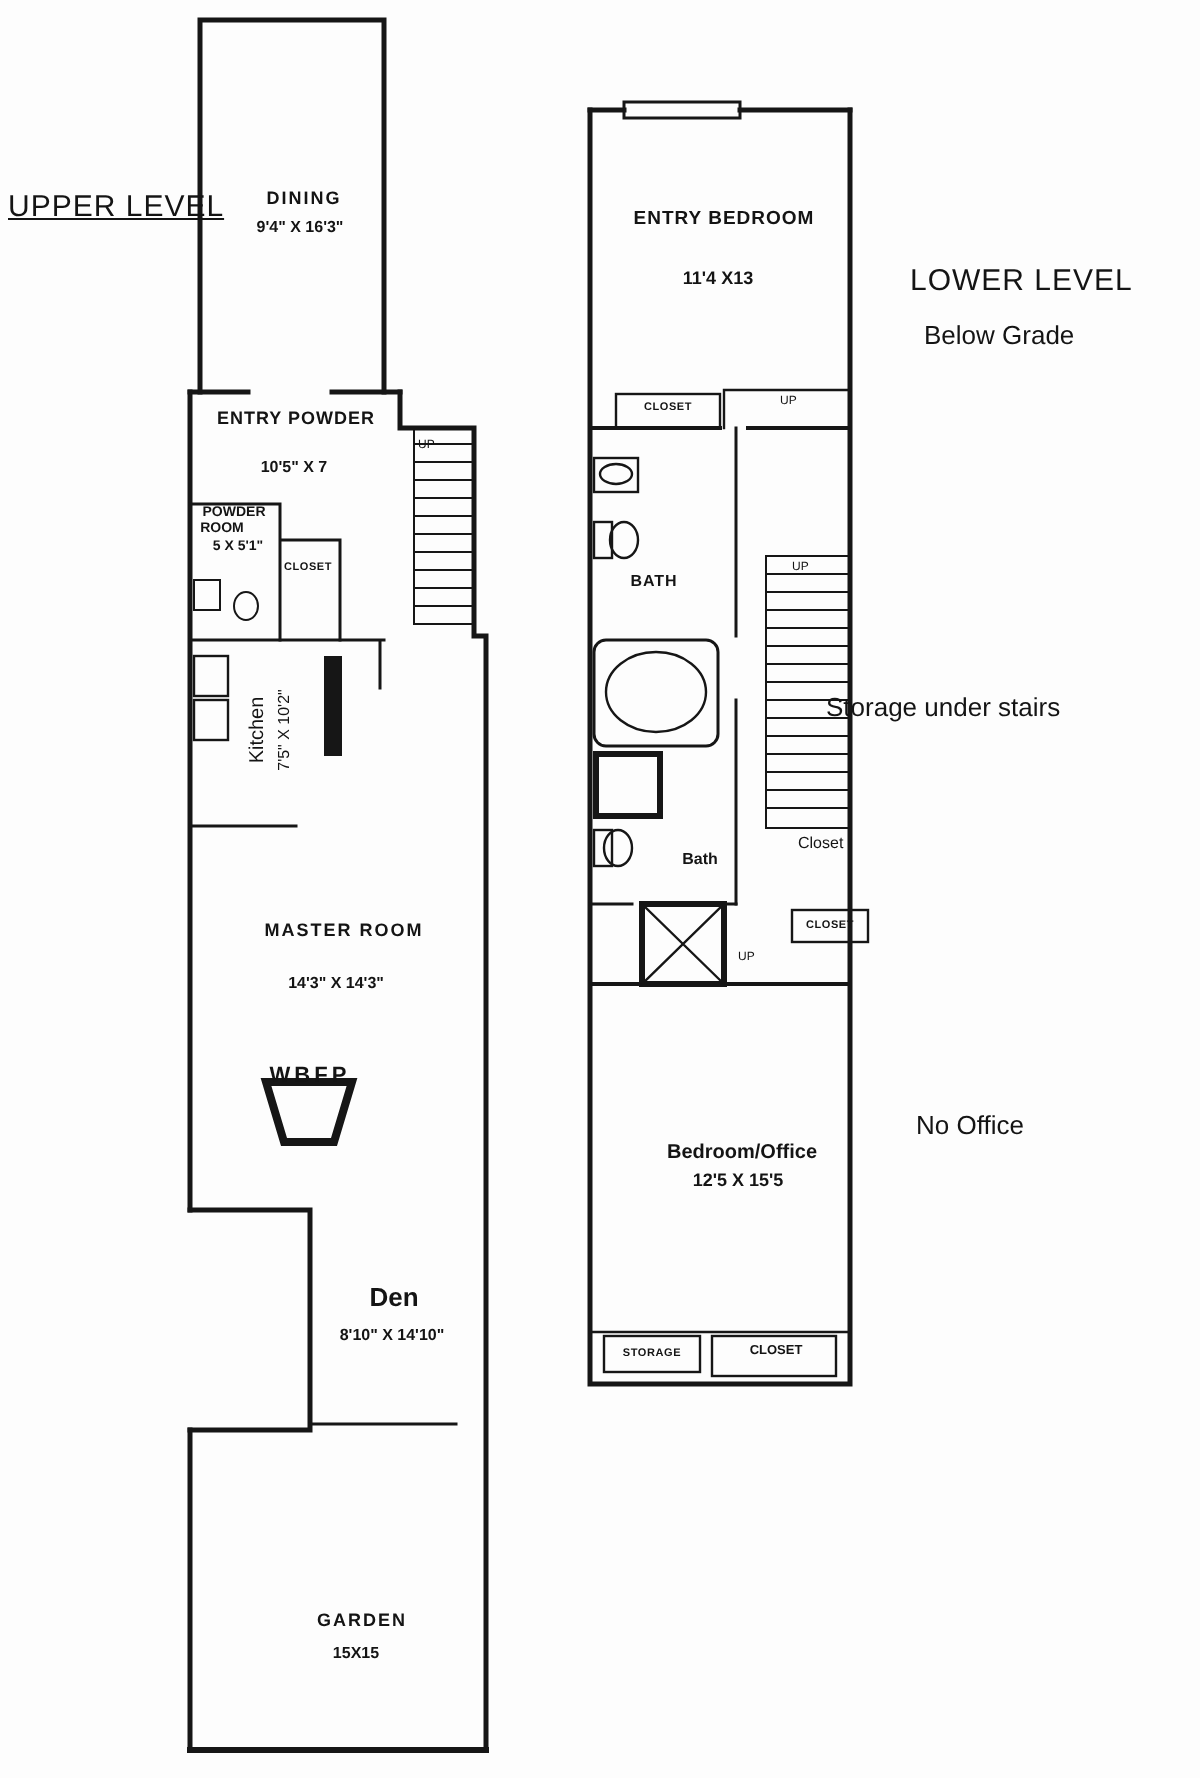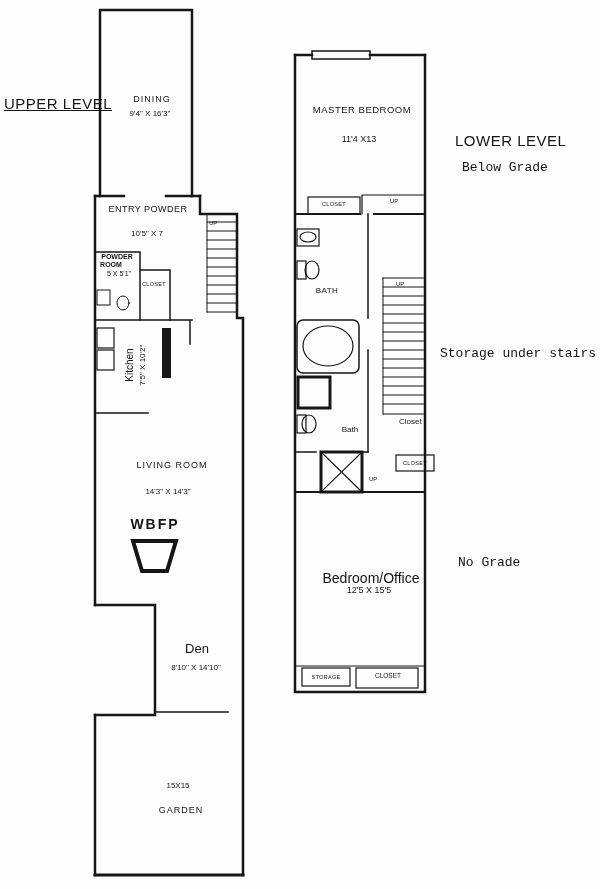--- a/index.html
+++ b/index.html
@@ -6,24 +6,24 @@
   .canvas{
     position:relative;
     width:600px;height:889px;
     background:#fdfdfd;
     font-family:"Liberation Sans", sans-serif;
     color:#141414;
     overflow:hidden;
   }
   .plan-svg{position:absolute;left:0;top:0;}
   .lbl{position:absolute;color:#141414;white-space:nowrap;line-height:1.1;}
-  .c{transform:translateX(-50%);}
+  .c{transform:translateX(-50%);font-weight:bold;}
   .rot{transform:translate(-50%,-50%) rotate(-90deg);transform-origin:center;}
   .big{font-size:15px;letter-spacing:0.5px;}
-  .med{font-size:13px;font-family:Liberation Mono, monospace;}
+  .med{font-size:13px;}
   .room{font-size:9px;letter-spacing:1px;}
   .dims{font-size:8px;}
   .tiny{font-size:6px;}
   .micro{font-size:5.5px;letter-spacing:0.3px;}
   .bold{font-weight:bold;}
 </style>
 </head>
 <body>
 
 <div class="canvas">
@@ -115,49 +115,49 @@
   <div class="lbl bold c" style="left:117px;top:253px;font-size:7px;">POWDER</div>
   <div class="lbl bold c" style="left:111px;top:261px;font-size:7px;">ROOM</div>
   <div class="lbl c" style="left:119px;top:270px;font-size:7px;">5 X 5'1"</div>
   <div class="lbl micro c" style="left:154px;top:281px;">CLOSET</div>
 
   <div class="lbl tiny" style="left:209px;top:220px;">UP</div>
 
   <div class="lbl rot" style="left:129px;top:365px;font-size:10px;">Kitchen</div>
   <div class="lbl rot" style="left:143px;top:365px;font-size:8px;">7'5" X 10'2"</div>
 
-  <div class="lbl room c" style="left:172px;top:461px;">LIVING ROOM</div>
+  <div class="lbl room c" style="left:172px;top:461px;">MASTER ROOM</div>
   <div class="lbl dims c" style="left:168px;top:488px;">14'3" X 14'3"</div>
 
-  <div class="lbl bold c" style="left:155px;top:517px;font-size:14px;letter-spacing:2px;">WBFP</div>
+  <div class="lbl bold c" style="left:155px;top:532px;font-size:11px;letter-spacing:2px;">WBFP</div>
 
   <div class="lbl c" style="left:197px;top:642px;font-size:13px;">Den</div>
   <div class="lbl dims c" style="left:196px;top:664px;">8'10" X 14'10"</div>
 
   <div class="lbl room c" style="left:181px;top:786px;margin-top:20px;">GARDEN</div>
-  <div class="lbl dims c" style="left:178px;top:782px;">15X15</div>
+  <div class="lbl dims c" style="left:178px;top:823px;">15X15</div>
 
   <div class="lbl big" style="left:455px;top:133px;text-align:center;">LOWER LEVEL</div>
   <div class="lbl med" style="left:462px;top:161px;">Below Grade</div>
-  <div class="lbl med" style="left:440px;top:347px;">Storage under stairs</div>
-  <div class="lbl med" style="left:458px;top:556px;">No Grade</div>
+  <div class="lbl med" style="left:413px;top:347px;">Storage under stairs</div>
+  <div class="lbl med" style="left:458px;top:556px;">No Office</div>
 
-  <div class="lbl c" style="left:362px;top:105px;font-size:9.5px;letter-spacing:0.5px;">MASTER BEDROOM</div>
+  <div class="lbl c" style="left:362px;top:105px;font-size:9.5px;letter-spacing:0.5px;">ENTRY BEDROOM</div>
   <div class="lbl c" style="left:359px;top:135px;font-size:9px;text-align:right;">11'4 X13</div>
 
   <div class="lbl micro c" style="left:334px;top:201px;">CLOSET</div>
   <div class="lbl tiny" style="left:390px;top:198px;">UP</div>
 
   <div class="lbl c" style="left:327px;top:287px;font-size:8px;letter-spacing:0.5px;">BATH</div>
   <div class="lbl tiny" style="left:396px;top:281px;">UP</div>
 
   <div class="lbl c" style="left:350px;top:426px;font-size:8px;">Bath</div>
   <div class="lbl" style="left:399px;top:418px;font-size:8px;">Closet</div>
   <div class="lbl micro c" style="left:415px;top:460px;">CLOSET</div>
   <div class="lbl tiny" style="left:369px;top:476px;">UP</div>
 
-  <div class="lbl c" style="left:371px;top:571px;font-size:14px;">Bedroom/Office</div>
+  <div class="lbl c" style="left:371px;top:571px;font-size:10px;">Bedroom/Office</div>
   <div class="lbl c" style="left:369px;top:586px;font-size:9px;">12'5  X 15'5</div>
 
   <div class="lbl micro c" style="left:326px;top:674px;">STORAGE</div>
   <div class="lbl c" style="left:388px;top:672px;font-size:6.5px;">CLOSET</div>
 
 </div>
 
 </body></html>

